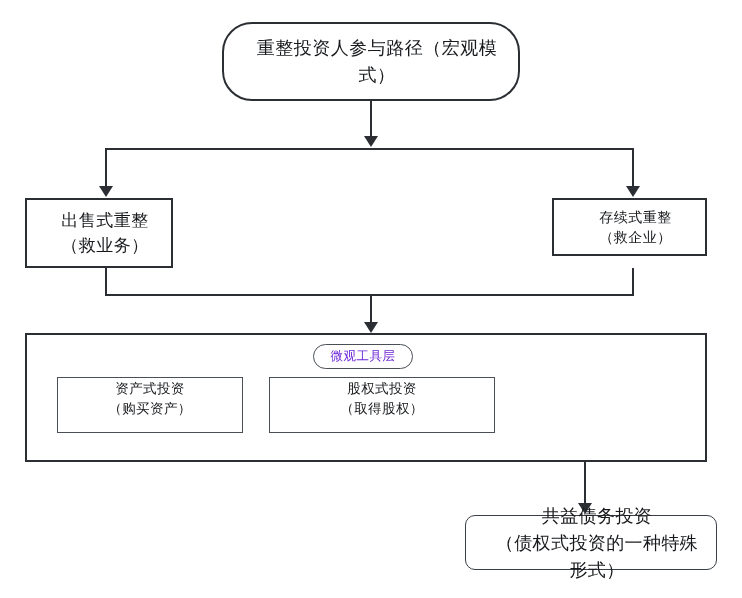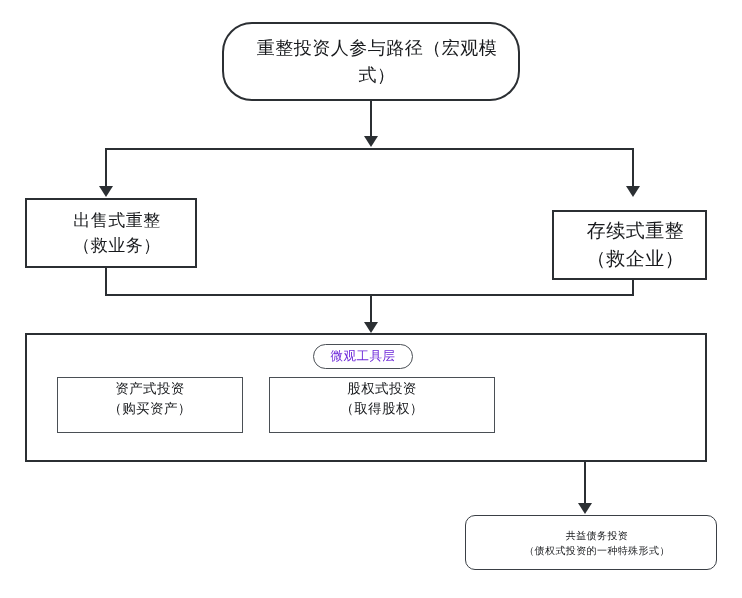--- a/index.html
+++ b/index.html
@@ -48,31 +48,30 @@
     width: 298px;
     height: 79px;
     border-radius: 30px;
     font-size: 18px;
   }
 
   
   #node-sale {
     left: 25px;
     top: 198px;
-    width: 172px;
+    width: 148px;
     height: 70px;
     font-size: 17px;
   }
   #node-going {
     left: 552px;
     top: 198px;
     width: 155px;
-    height: 70px;
-    font-size: 19px;
-    margin-top: 12px;
+    height: 58px;
+    font-size: 14px;
   }
 
   
   #tool-container {
     position: absolute;
     left: 25px;
     top: 333px;
     width: 682px;
     height: 129px;
     box-sizing: border-box;
@@ -122,21 +121,21 @@
   #tool-debt   { left: 493px; top: 377px; width: 195px; height: 56px; }
 
   
   #node-common {
     left: 465px;
     top: 515px;
     width: 252px;
     height: 55px;
     border-radius: 10px;
     border: 1.8px solid #3a3f45;
-    font-size: 10px;
+    font-size: 18px;
     line-height: 1.5;
     letter-spacing: 0.4px;
   }
 
   
   .line {
     position: absolute;
     background: #2b2f33;
     z-index: 1;
   }

